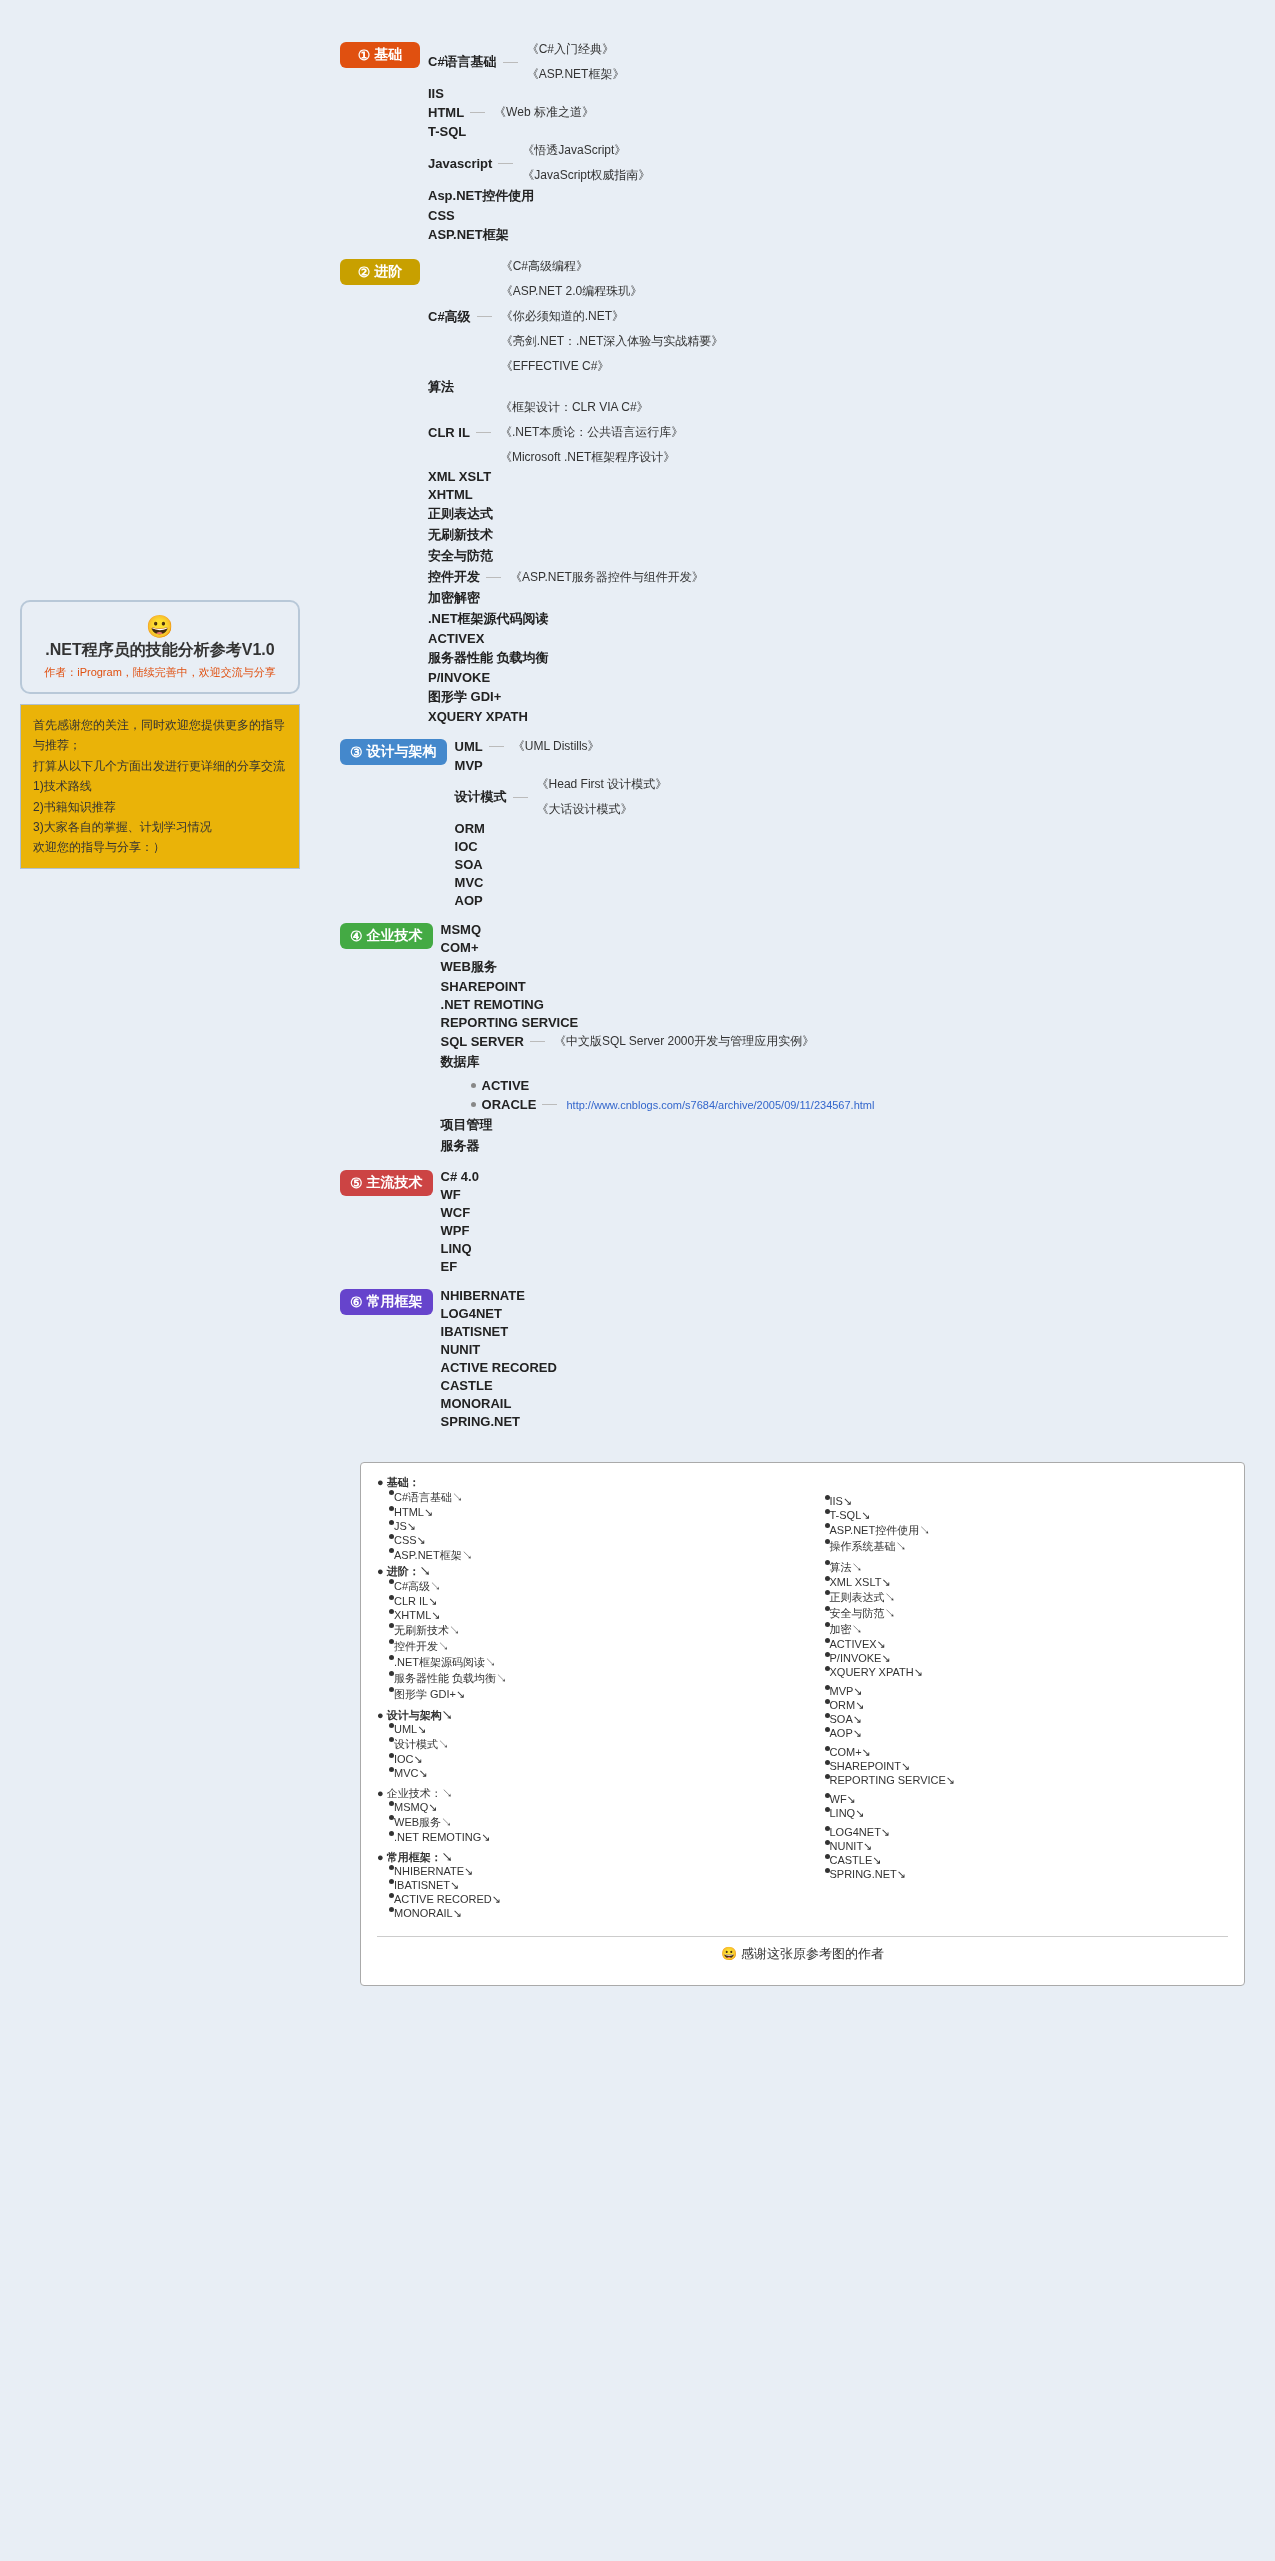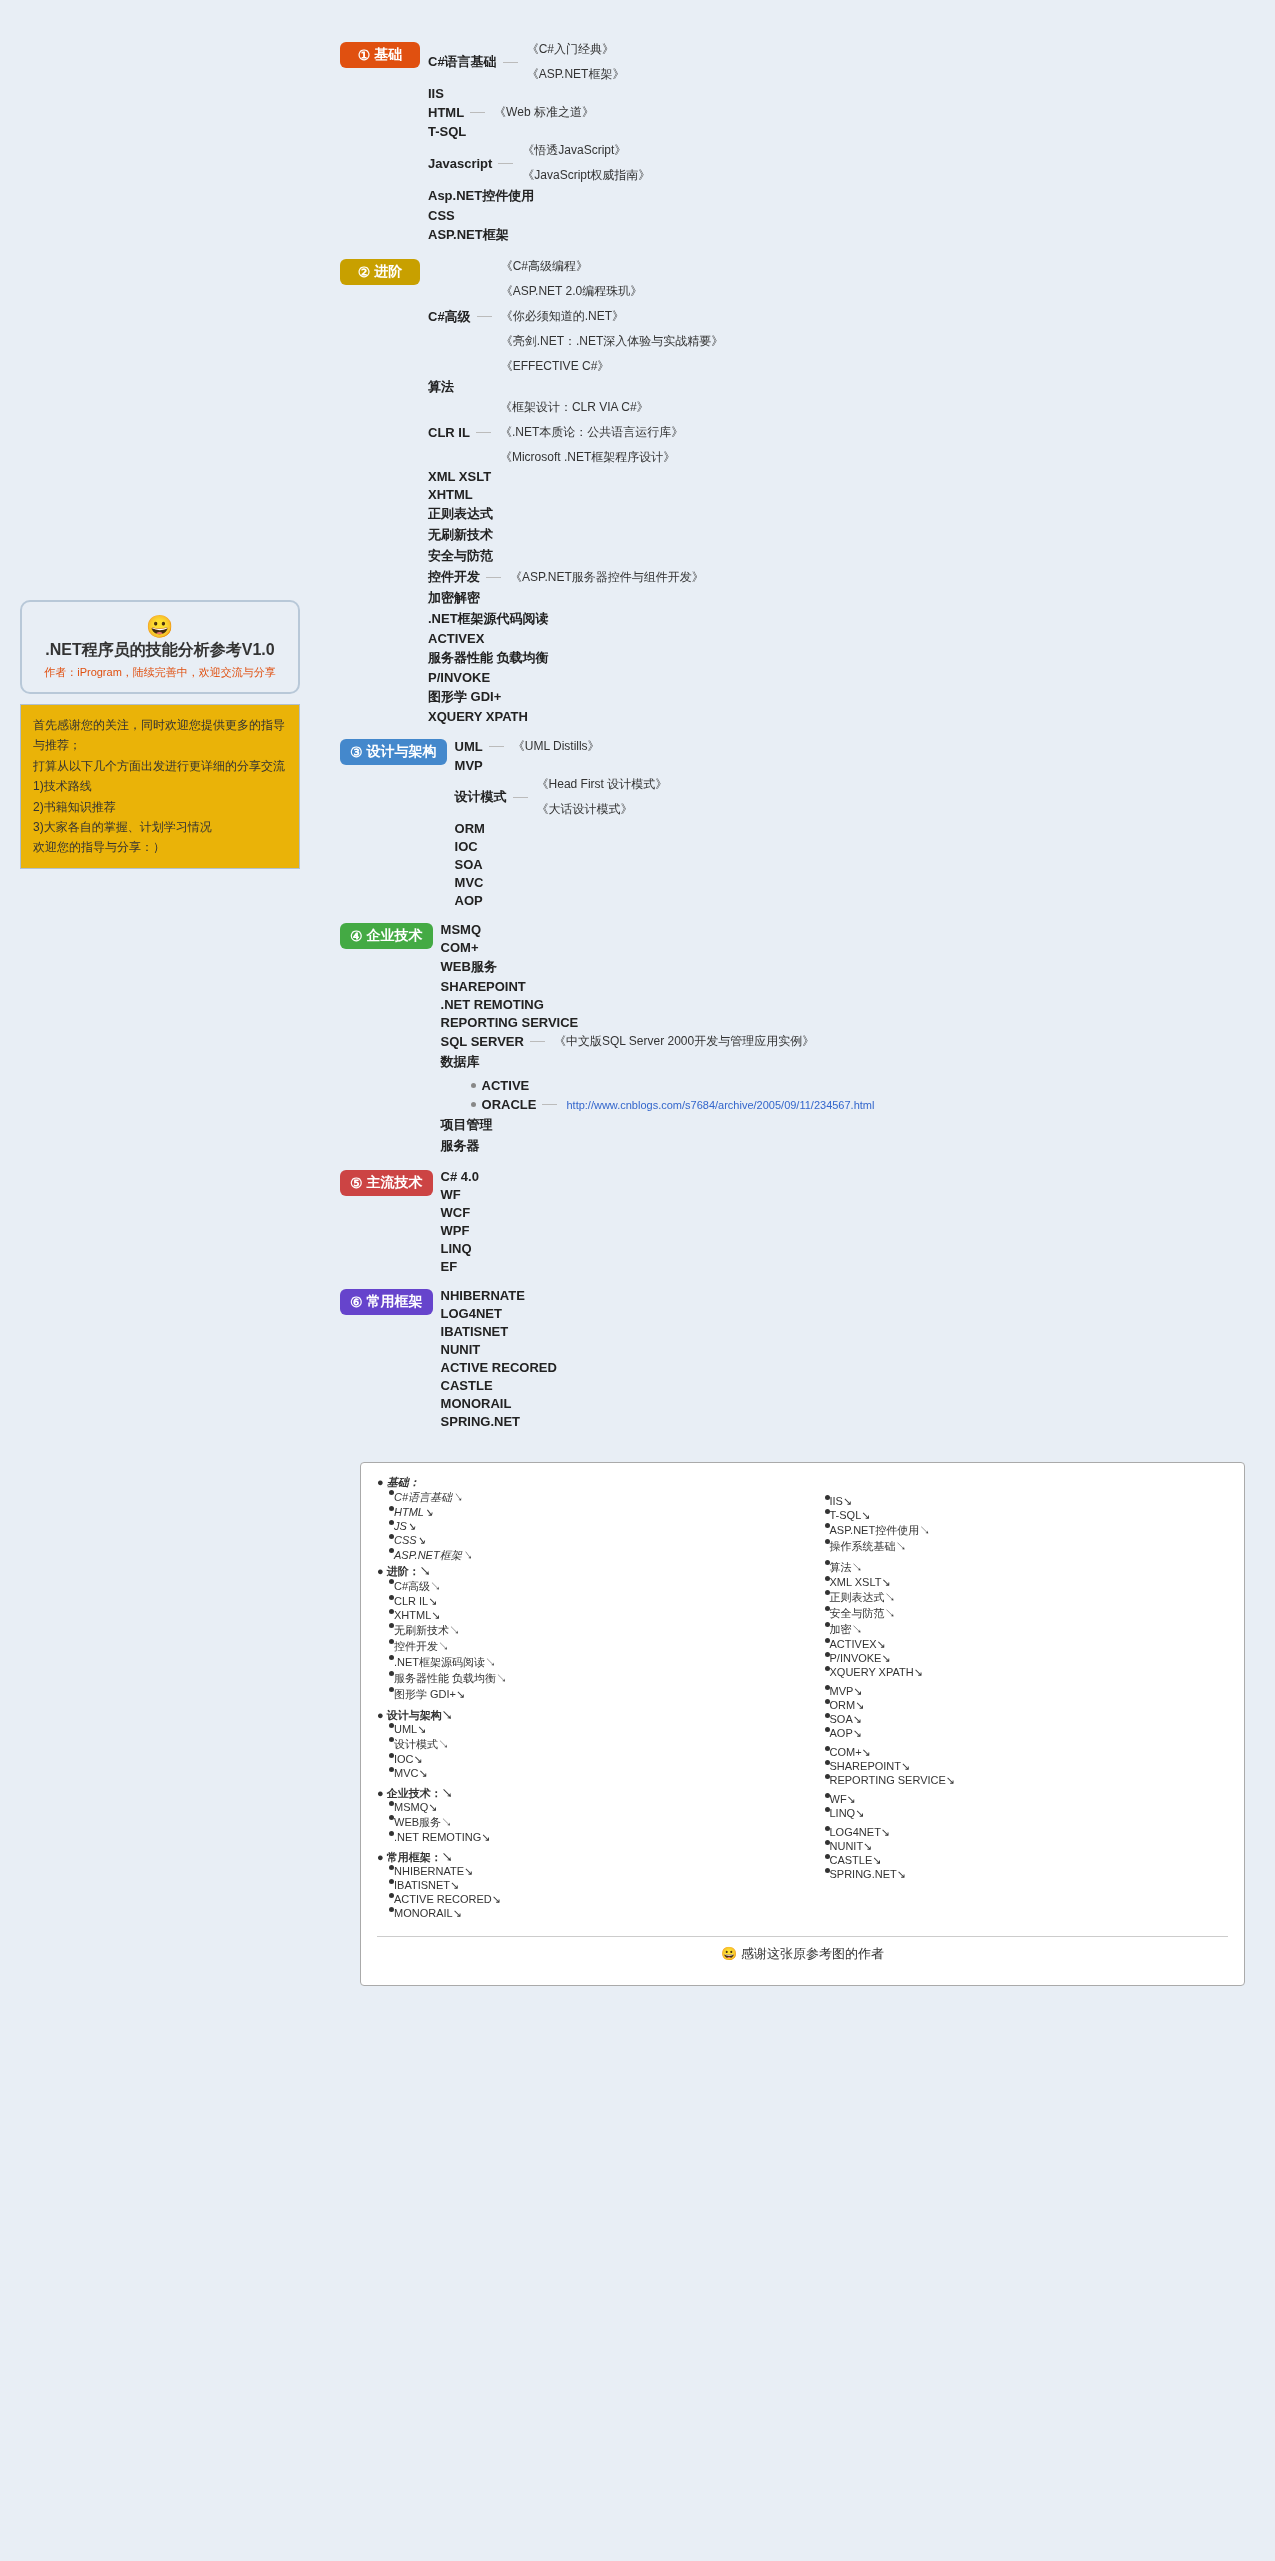--- a/index.html
+++ b/index.html
@@ -526,21 +526,21 @@
           </div>
           <div class="item-row">
             <span class="item-label">SPRING.NET</span>
           </div>
         </div>
       </div>
 
       <div class="summary-box">
         <div style="display:flex; gap:20px;">
           <div style="flex:1;">
-            <div style="font-style:italic;">
+            <div style="">
               <span style="font-weight:bold;">● 基础：</span>
               <div style="padding-left:12px;">
                 <div class="summary-item">
                     <span class="summary-bullet"></span> 
                     <span>C#语言基础↘</span>
                   </div>
                 <div class="summary-item">
                     <span class="summary-bullet"></span> 
                     <span>HTML↘</span>
                   </div>
@@ -610,21 +610,21 @@
                     <span class="summary-bullet"></span> 
                     <span>IOC↘</span>
                   </div>
                 <div class="summary-item">
                     <span class="summary-bullet"></span> 
                     <span>MVC↘</span>
                   </div>
               </div>
             </div>
             <div style="margin-bottom:6px;">
-              <span style="font-weight:bold;">● 企业技术：↘</span>
+              <span style="font-weight:normal;">● 企业技术：↘</span>
               <div style="padding-left:12px;">
                 <div class="summary-item">
                     <span class="summary-bullet"></span> 
                     <span>MSMQ↘</span>
                   </div>
                 <div class="summary-item">
                     <span class="summary-bullet"></span> 
                     <span>WEB服务↘</span>
                   </div>
                 <div class="summary-item">

